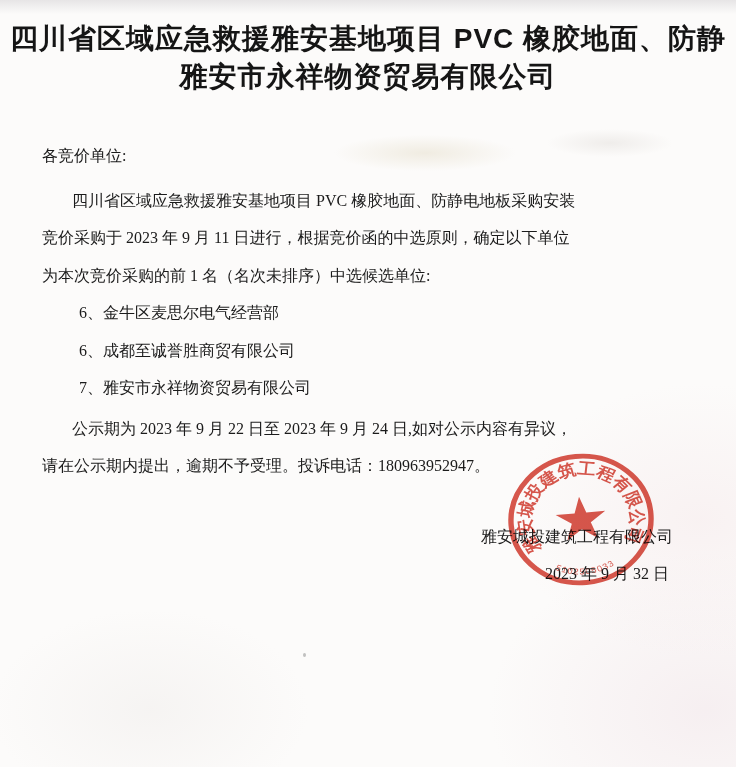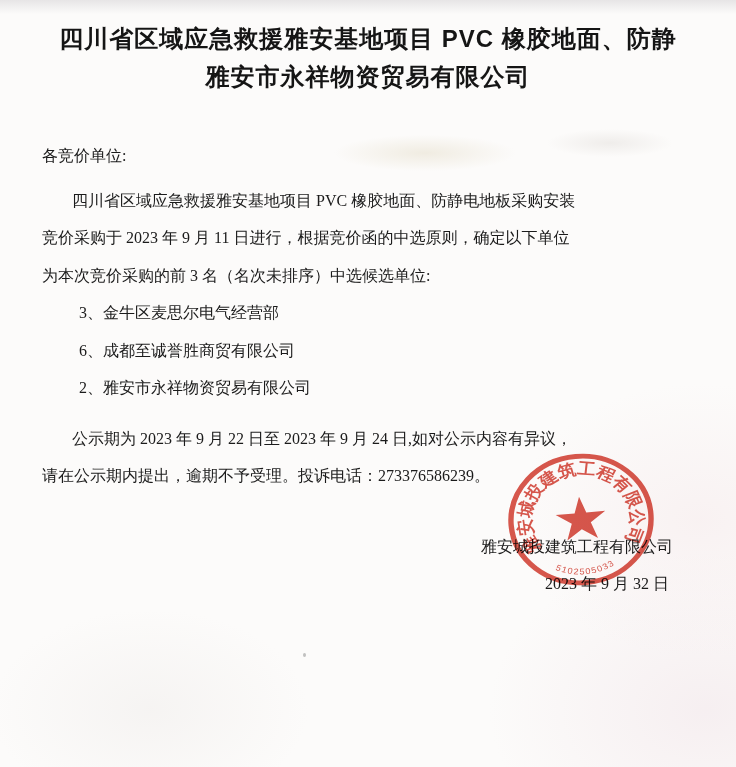--- a/index.html
+++ b/index.html
@@ -17,35 +17,35 @@
       linear-gradient(#e7e5e6, rgba(252,251,250,0) 14px),
       #fcfbfa;
   }
   .page { position: absolute; inset: 0; }
 
   .title {
     position: absolute; top: 20px; left: 0; right: 0;
     text-align: center;
     font-family: "Liberation Sans", sans-serif;
     font-weight: 700;
-    font-size: 24px;
+    font-size: 28px;
     line-height: 38px;
     letter-spacing: 1px;
     color: #151515;
   }
 
   .content {
     position: absolute; top: 137px; left: 42px; width: 668px;
     font-size: 16px;
     line-height: 37.5px;
     color: #1b1b1b;
   }
   .content .line, .content .candidate, .salutation { white-space: nowrap; }
   .para1 { margin-top: 7px; }
-  .para2 { margin-top: 13px; }
+  .para2 { margin-top: 3px; }
   .indent { text-indent: 30px; }
   .candidate { padding-left: 37px; }
 
   .signature { margin-top: 33px; text-align: right; }
   .sig-company { padding-right: 37px; }
   .sig-date { padding-right: 41px; }
 
   .stamp {
     position: absolute; left: 504px; top: 450px;
     width: 154px; height: 139px;
@@ -72,32 +72,32 @@
     <div>四川省区域应急救援雅安基地项目 PVC 橡胶地面、防静</div>
     <div>雅安市永祥物资贸易有限公司</div>
   </div>
 
   <div class="content">
     <div class="salutation">各竞价单位:</div>
 
     <div class="para para1">
       <div class="line indent">四川省区域应急救援雅安基地项目 PVC 橡胶地面、防静电地板采购安装</div>
       <div class="line">竞价采购于 2023 年 9 月 11 日进行，根据竞价函的中选原则，确定以下单位</div>
-      <div class="line">为本次竞价采购的前 3 名（名次未排序）中选候选单位:</div>
+      <div class="line">为本次竞价采购的前 1 名（名次未排序）中选候选单位:</div>
     </div>
 
     <div class="candidates">
-      <div class="candidate">3、金牛区麦思尔电气经营部</div>
+      <div class="candidate">6、金牛区麦思尔电气经营部</div>
       <div class="candidate">6、成都至诚誉胜商贸有限公司</div>
-      <div class="candidate">2、雅安市永祥物资贸易有限公司</div>
+      <div class="candidate">7、雅安市永祥物资贸易有限公司</div>
     </div>
 
     <div class="para para2">
       <div class="line indent">公示期为 2023 年 9 月 22 日至 2023 年 9 月 24 日,如对公示内容有异议，</div>
-      <div class="line">请在公示期内提出，逾期不予受理。投诉电话：273376586239。</div>
+      <div class="line">请在公示期内提出，逾期不予受理。投诉电话：180963952947。</div>
     </div>
 
     <div class="signature">
       <div class="sig-company">雅安城投建筑工程有限公司</div>
       <div class="sig-date">2023 年 9 月  32 日</div>
     </div>
   </div>
 
   <div class="stamp">
     <svg viewBox="0 0 200 200" preserveAspectRatio="none" xmlns="http://www.w3.org/2000/svg">

